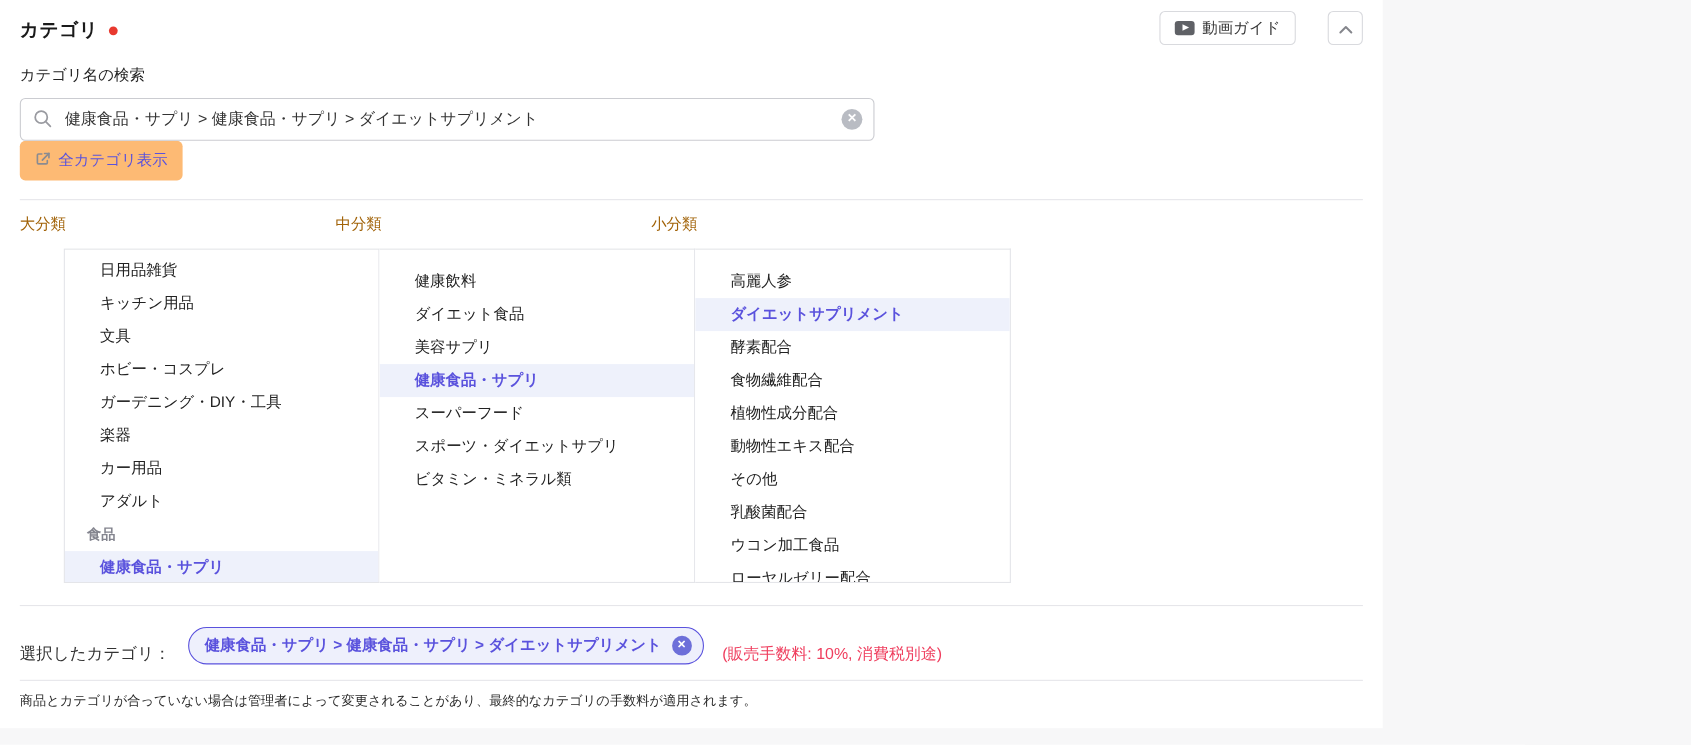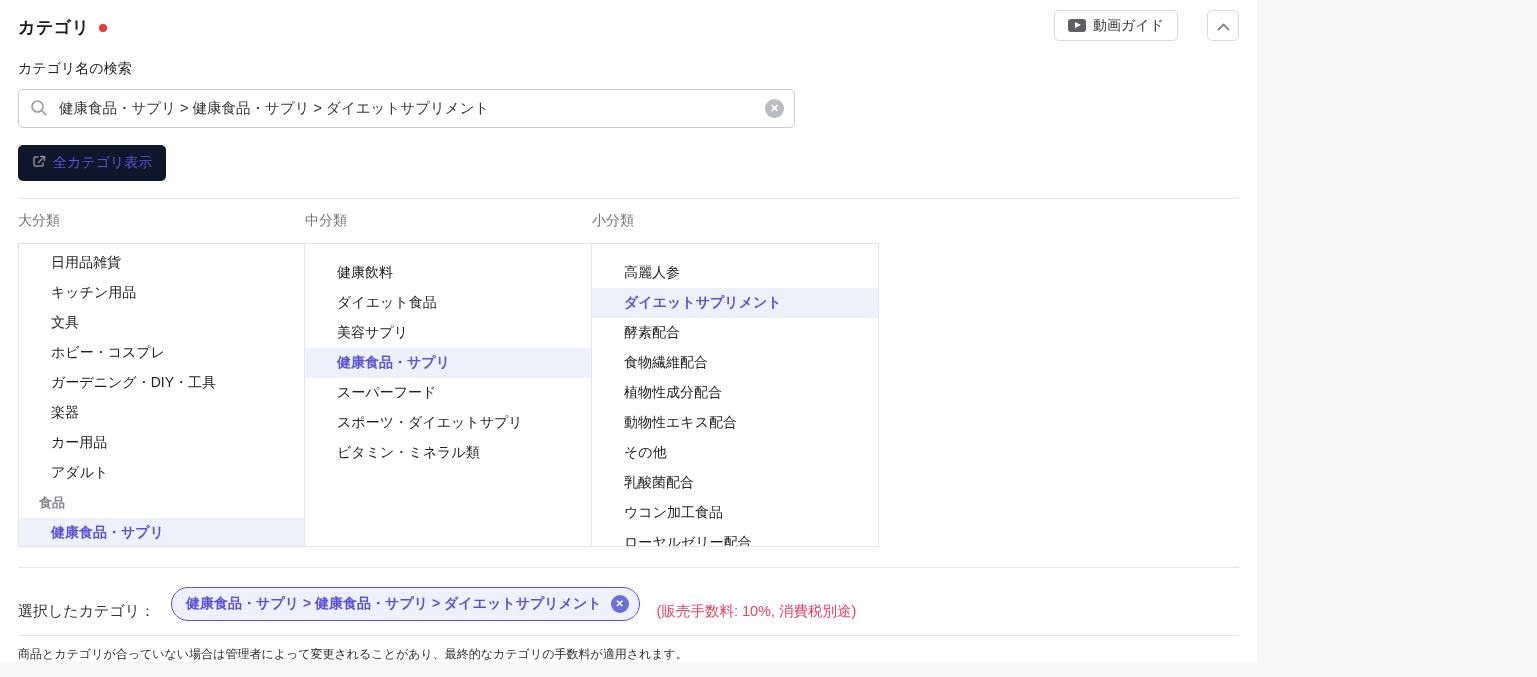--- a/index.html
+++ b/index.html
@@ -81,41 +81,40 @@
   .clear-btn {
     position: absolute; right: 11px; top: 10px;
     width: 19px; height: 19px; border-radius: 50%;
     background: #b9bcc3;
     color: #fff; font-size: 11px; font-weight: bold;
     display: flex; align-items: center; justify-content: center;
     border: none; cursor: pointer; line-height: 1;
   }
   
   .btn-gray {
-    margin-top: 17px;
     display: inline-flex; align-items: center; gap: 6px;
-    background: #0f172a;
+    background: #fdba74;
     border: none;
     border-radius: 5px;
     height: 36px;
     padding: 0 14px;
     font-size: 14px;
     color: var(--accent, #5a52dd);
     cursor: pointer;
   }
   .divider {
     border: none;
     border-top: 1px solid #e6e6ea;
     height: 0;
   }
   .divider-1 { margin-top: 17px; }
   
   .cols-headers { display: flex; height: 44px; align-items: center; }
-  .col-header { width: 287px; font-size: 14px; color: #737373; }
-  .panels { display: flex; height: 304px; }
+  .col-header { width: 287px; font-size: 14px; color: #a16207; }
+  .panels { display: flex; height: 304px; margin-left: 40px; }
   .panel {
     width: 287px; height: 304px;
     border: 1px solid #e4e5e9;
     overflow: hidden;
     background: #fff;
   }
   .panel + .panel { border-left: none; }
   .list.pad-sm { padding-top: 4px; }
   .list.pad-lg { padding-top: 14px; text-align: center; }
   .list-item {

